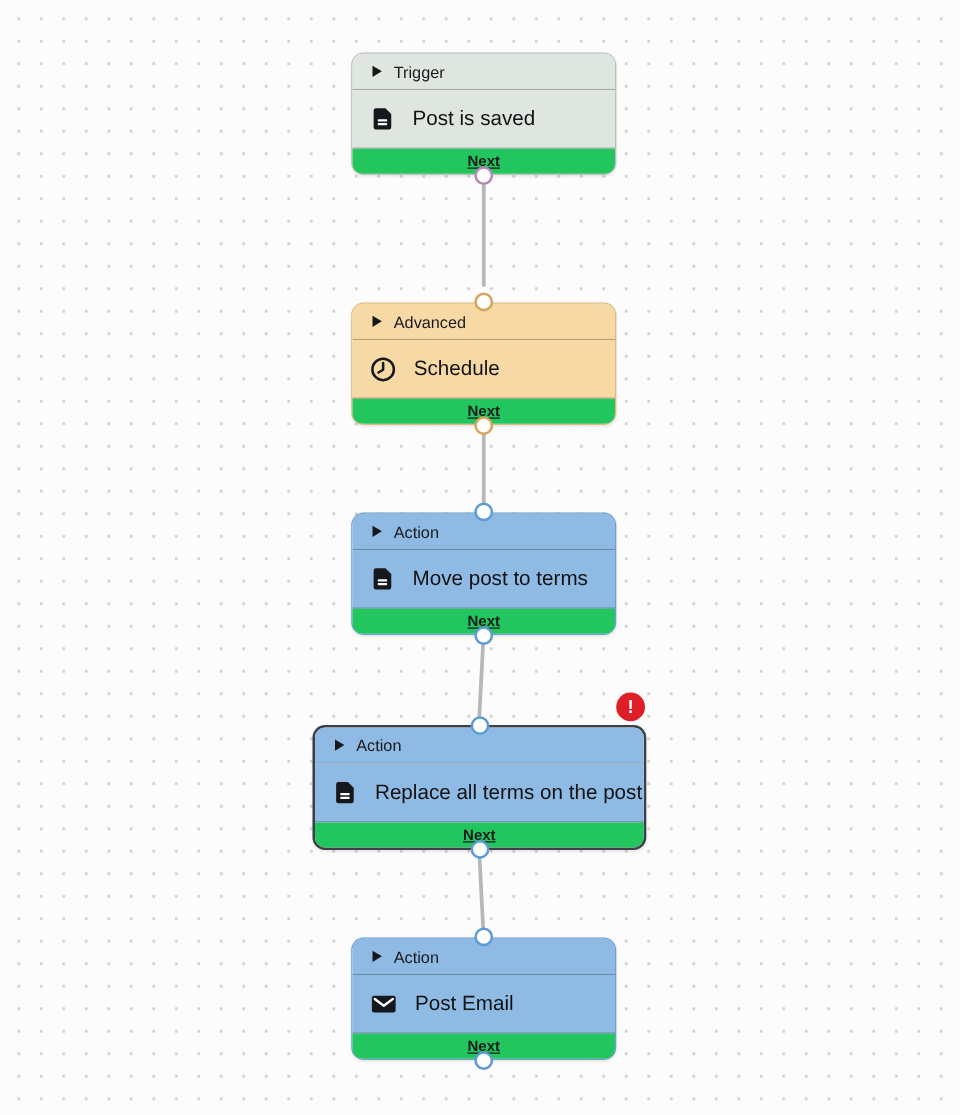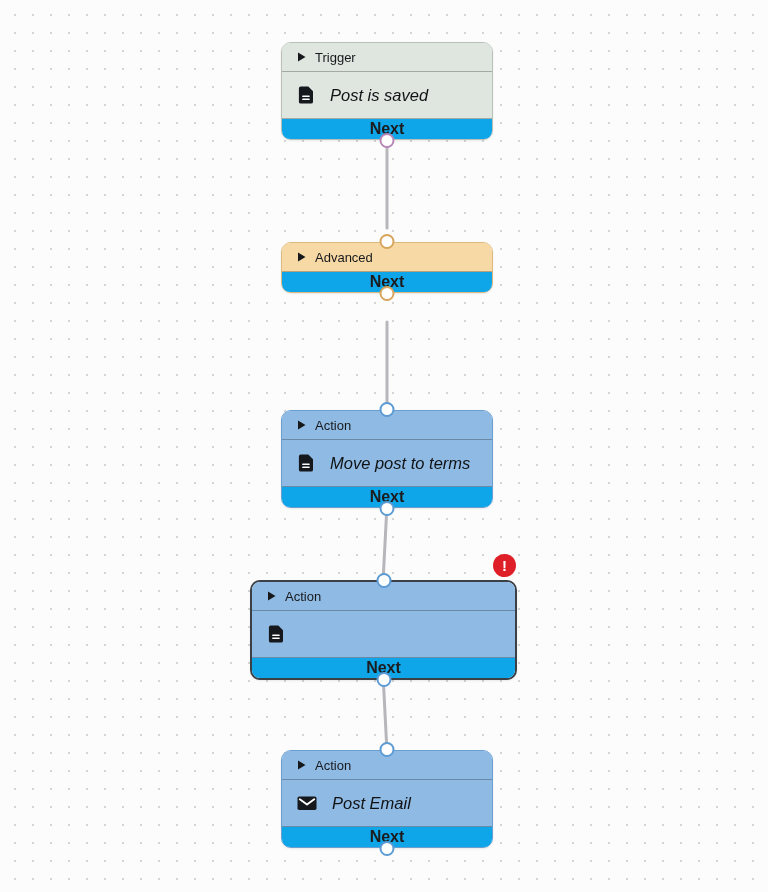--- a/index.html
+++ b/index.html
@@ -38,28 +38,27 @@
     font-size:13px;font-weight:500;color:#17191c;
   }
   .node-body{
     display:flex;align-items:center;gap:14px;
     height:46px;
     padding:0 14px;
     background:var(--fill,#eee);
     border-bottom:1px solid rgba(0,0,0,0.26);
     font-size:16.5px;color:#101214;
     white-space:nowrap;
-    font-style:italic;
   }
   .node-footer{
     height:20px;
     display:flex;align-items:center;justify-content:center;
-    background:#0ea5e9;
+    background:#22c55e;
     border-radius:0 0 8px 8px;
-    font-size:16px;font-weight:700;color:#1c1c1e;
+    font-size:12px;font-weight:700;color:#1c1c1e;text-decoration:underline;
   }
   .port{
     position:absolute;
     left:50%;
     width:11px;height:11px;
     background:#ffffff;
     border:2.5px solid var(--port,#888);
     border-radius:50%;
     transform:translateX(-50%);
     z-index:3;
@@ -122,20 +121,29 @@
 
   <div class="node" id="node-1" style="--fill: #f6d9a5; --border: #dcba7d; --port: #d7a55b;">
     <div class="node-header">
       <span class="tri-icon">
         <svg width="9" height="10" viewBox="0 0 9 10">
             <polygon points="1,0.5 8.5,5 1,9.5" fill="#16181b"></polygon>
           </svg>
       </span>
       <span>Advanced</span>
     </div>
+    <div class="node-body">
+      <span class="body-icon">
+        <svg width="21" height="21" viewBox="0 0 21 21">
+          <circle cx="10.5" cy="10.5" r="8.6" fill="none" stroke="#15181c" stroke-width="2"></circle>
+          <path d="M10.5 5.4 V10.8 L6.8 13" fill="none" stroke="#15181c" stroke-width="2" stroke-linecap="round" stroke-linejoin="round"></path>
+        </svg>
+      </span>
+      <span>Schedule</span>
+    </div>
     <div class="node-footer">Next</div>
     <span class="port in"></span>
     <span class="port out"></span>
   </div>
 
   <div class="node" id="node-2" style="--fill: #8fbae3; --border: #699ed1; --port: #5c9bd3;">
     <div class="node-header">
       <span class="tri-icon">
         <svg width="9" height="10" viewBox="0 0 9 10">
             <polygon points="1,0.5 8.5,5 1,9.5" fill="#16181b"></polygon>
@@ -168,20 +176,21 @@
       <span>Action</span>
     </div>
     <div class="node-body">
       <span class="body-icon">
         <svg width="20" height="20" viewBox="0 0 20 20">
           <path d="M4.8 1.5 H12.3 L17 6.2 V16.7 A1.9 1.9 0 0 1 15.1 18.6 H4.8 A1.9 1.9 0 0 1 2.9 16.7 V3.4 A1.9 1.9 0 0 1 4.8 1.5 Z" fill="#15181c"></path>
           <rect x="6.2" y="10.4" width="7.5" height="1.7" rx="0.5" fill="#ffffff"></rect>
           <rect x="6.2" y="13.4" width="7.5" height="1.7" rx="0.5" fill="#ffffff"></rect>
         </svg>
       </span>
+      <span>Replace all terms on the post</span>
     </div>
     <div class="node-footer">Next</div>
     <span class="port in"></span>
     <span class="port out"></span>
   </div>
 
   <div class="error-badge" style="background: rgb(223, 31, 40);">!</div>
 
   <div class="node" id="node-4" style="--fill: #8fbae3; --border: #699ed1; --port: #5c9bd3;">
     <div class="node-header">

